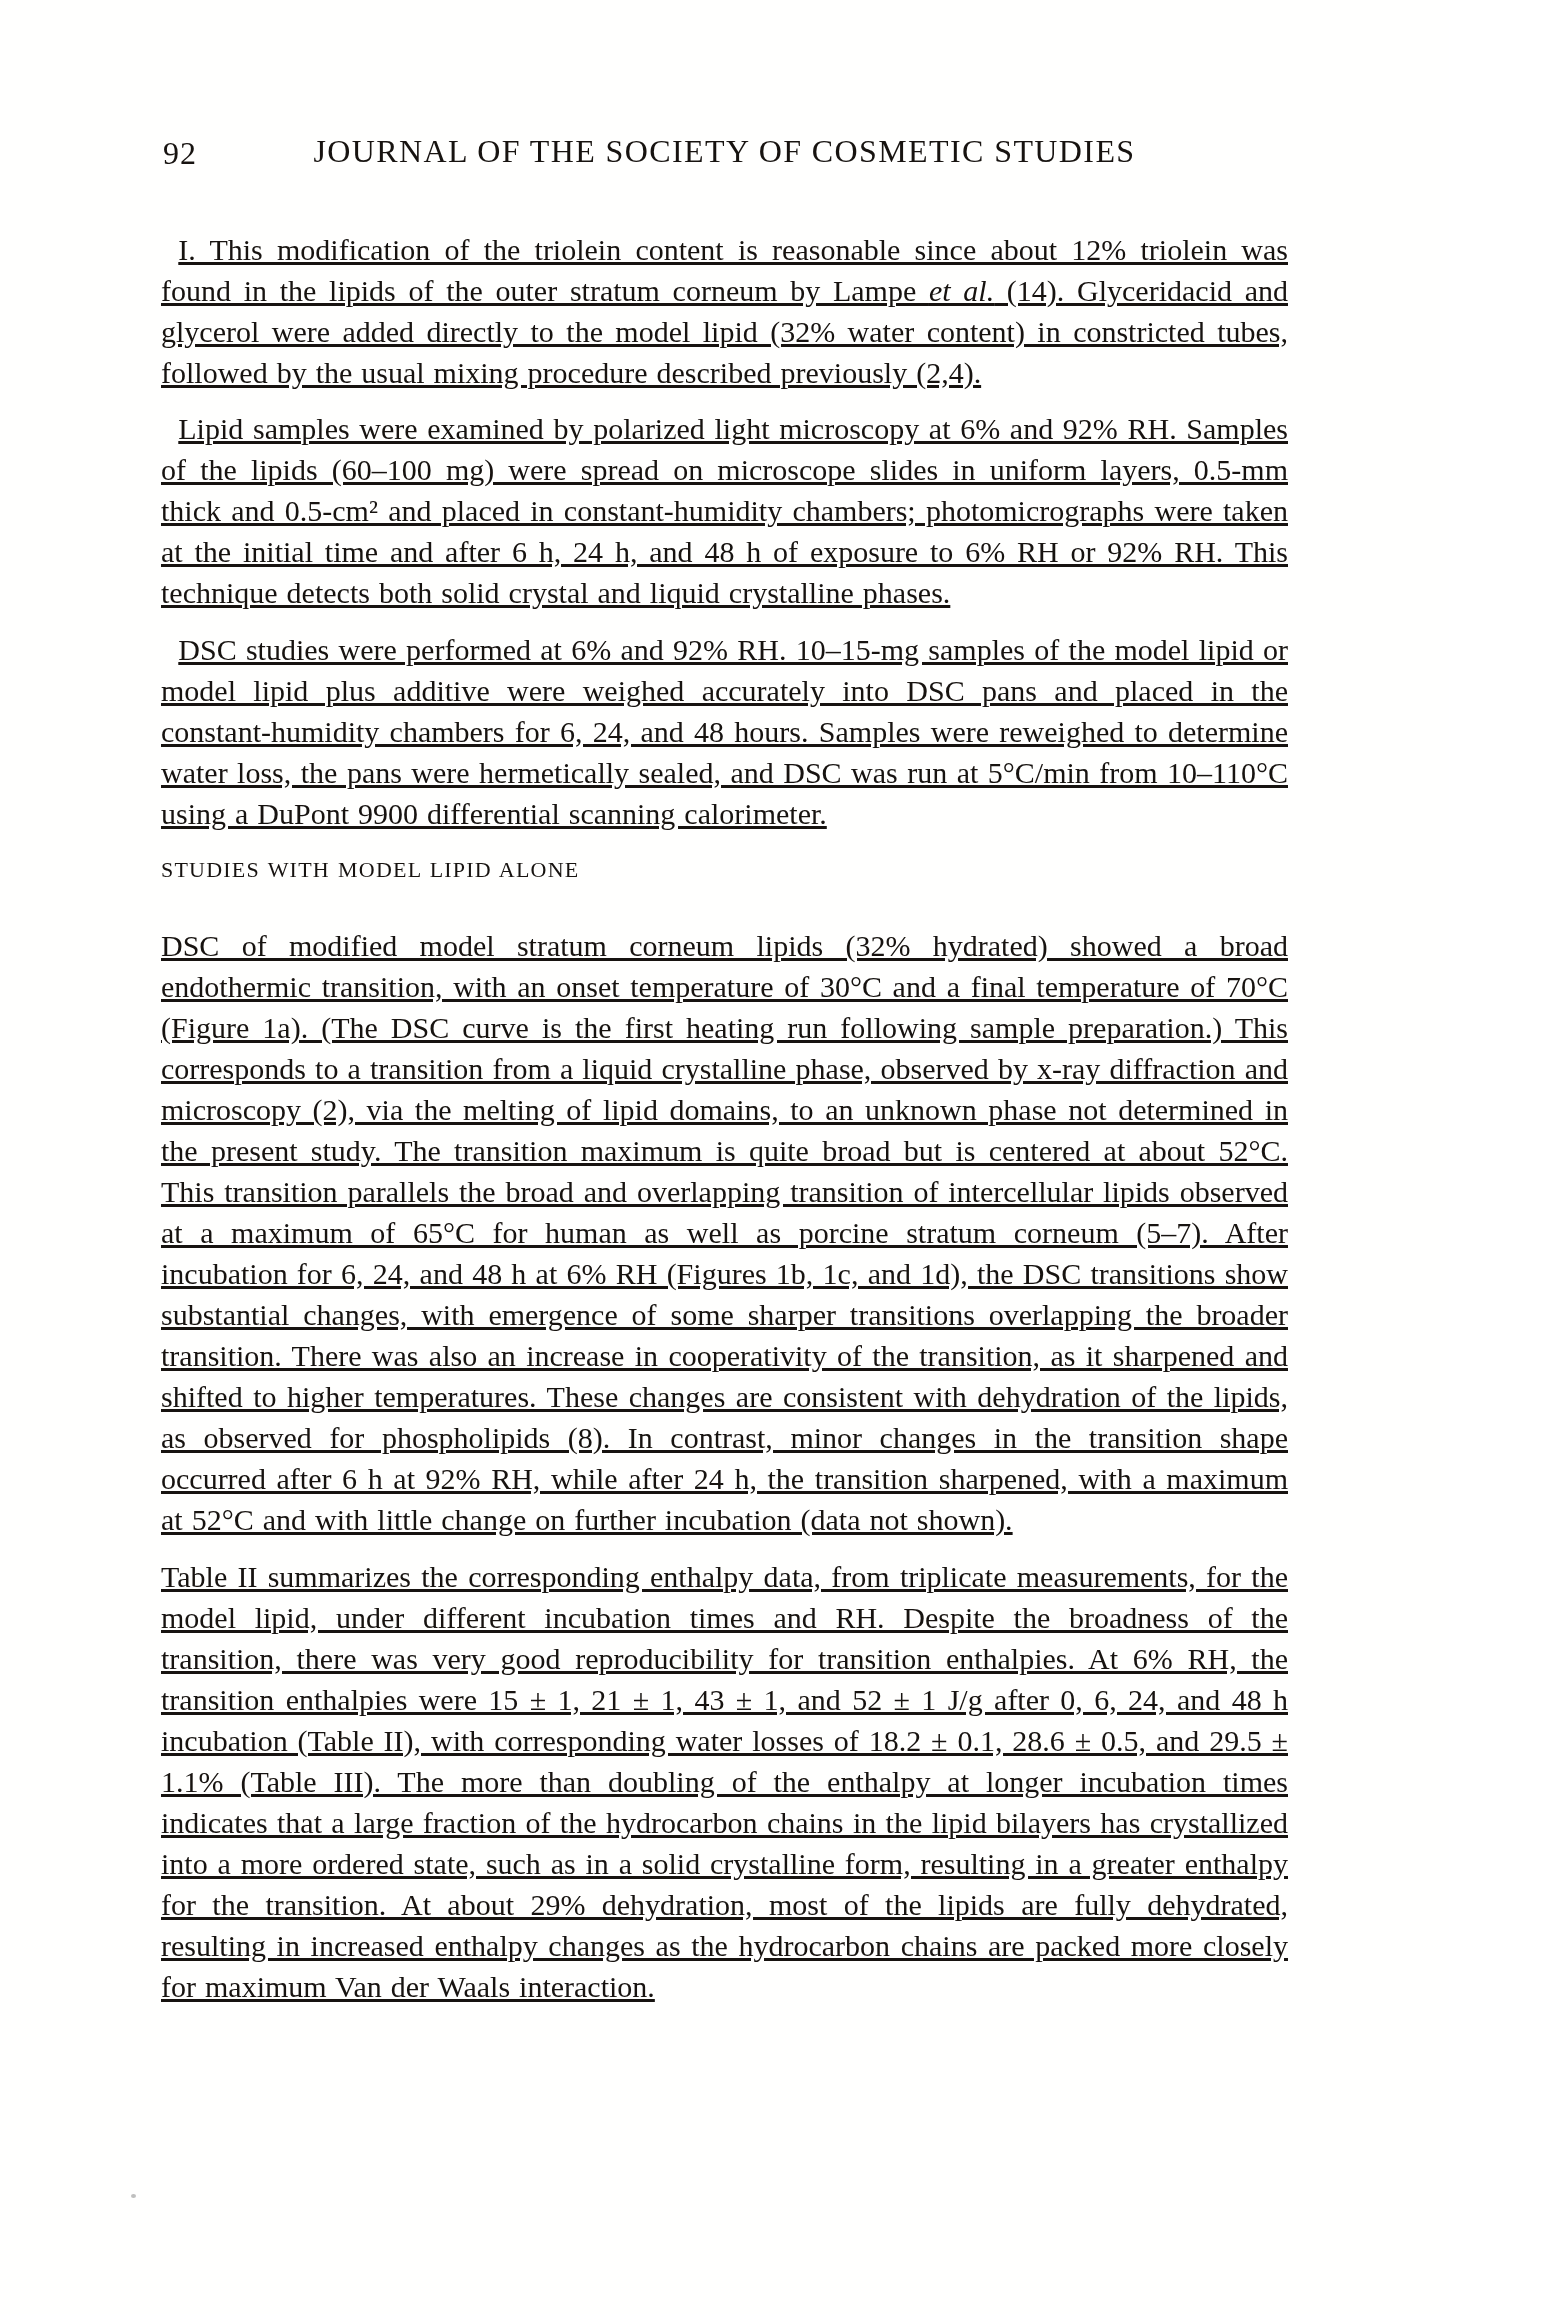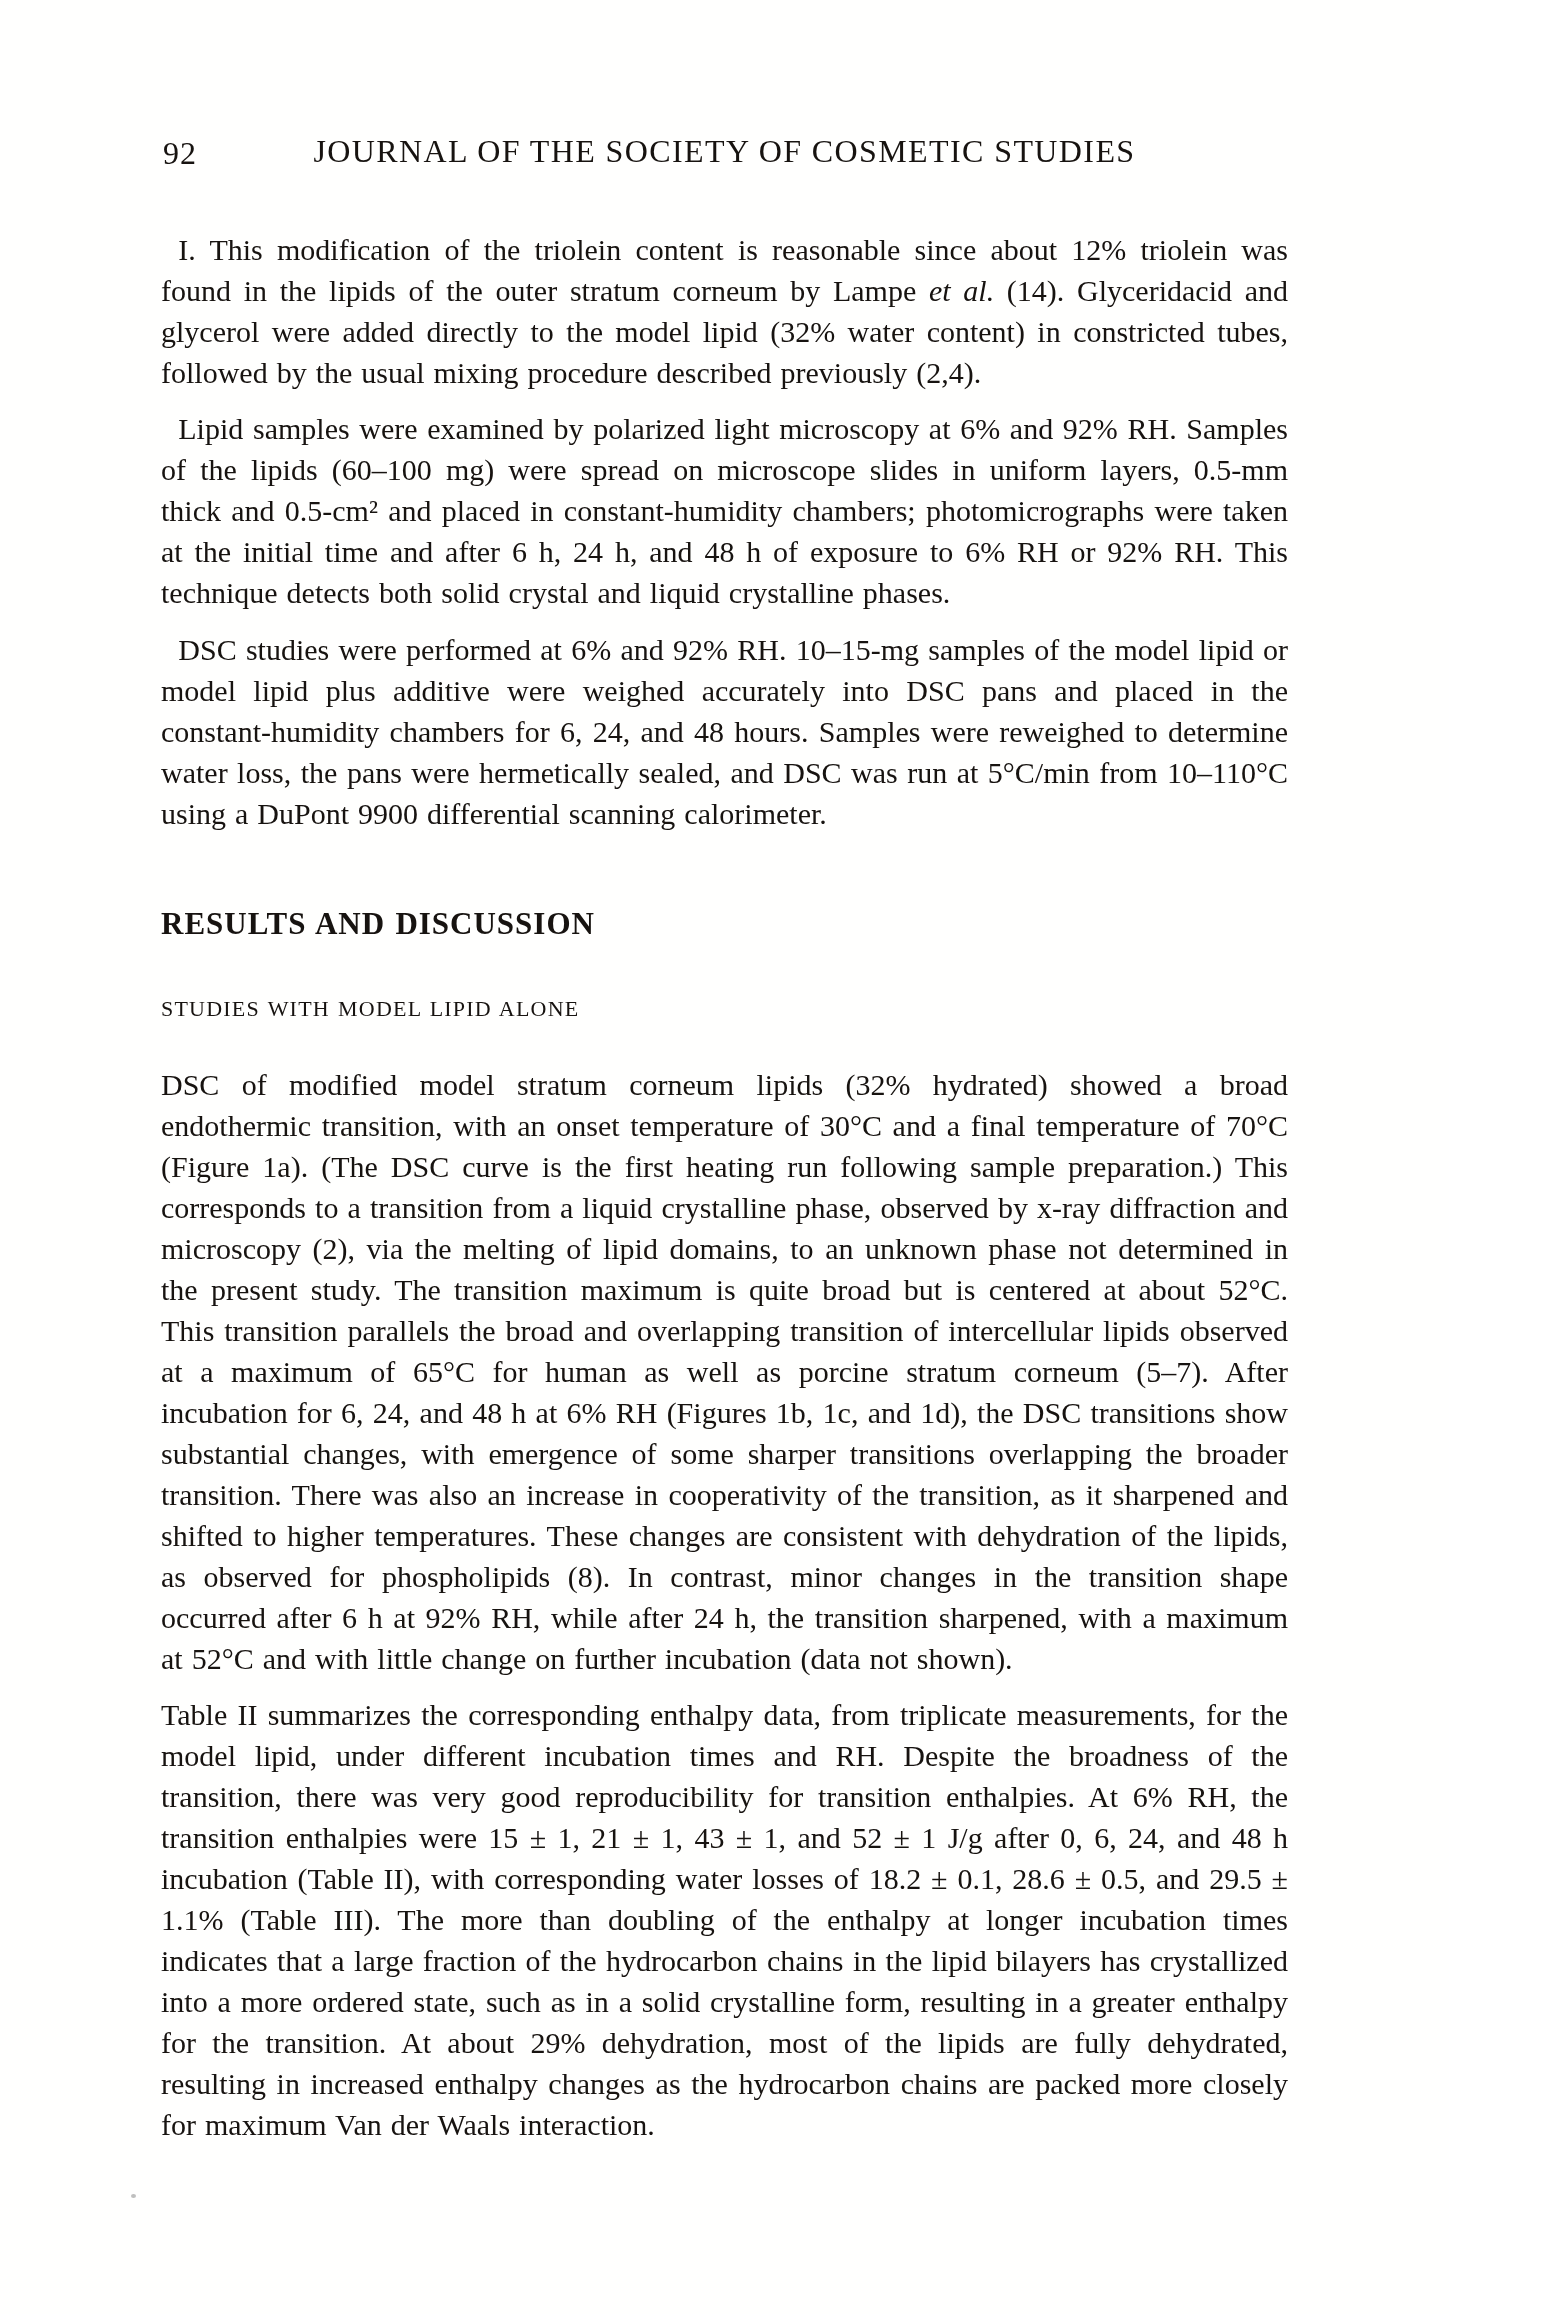--- a/index.html
+++ b/index.html
@@ -41,20 +41,21 @@
   }
   .article-body {
     margin: 54px 161px 0 161px;
     font-size: 30px;
     line-height: 41px;
     text-align: justify;
     word-spacing: 0.05em;
   }
   .article-body p {
     margin: 0 0 15.4px 0;
+    text-decoration: underline;
   }
   p.indent-sm { text-indent: 17.3px; }
   p.no-indent { text-indent: 0; }
   .section-heading {
     font-size: 31px;
     font-weight: bold;
     letter-spacing: 1px;
     margin: 69px 0 44px 0;
     text-align: left;
   }
@@ -87,21 +88,20 @@
   </header>
 
   <main class="article-body">
 
     <p class="indent-sm"><span>I. This modification of the triolein content is reasonable since about 12% triolein was found in the lipids of the outer stratum corneum by Lampe </span><i>et al.</i><span> (14). Glyceridacid and glycerol were added directly to the model lipid (32% water content) in constricted tubes, followed by the usual mixing procedure described previously (2,4).</span></p>
 
     <p class="indent-sm">Lipid samples were examined by polarized light microscopy at 6% and 92% RH. Samples of the lipids (60–100 mg) were spread on microscope slides in uniform layers, 0.5-mm thick and 0.5-cm² and placed in constant-humidity chambers; photomicrographs were taken at the initial time and after 6 h, 24 h, and 48 h of exposure to 6% RH or 92% RH. This technique detects both solid crystal and liquid crystalline phases.</p>
 
     <p class="indent-sm">DSC studies were performed at 6% and 92% RH. 10–15-mg samples of the model lipid or model lipid plus additive were weighed accurately into DSC pans and placed in the constant-humidity chambers for 6, 24, and 48 hours. Samples were reweighed to determine water loss, the pans were hermetically sealed, and DSC was run at 5°C/min from 10–110°C using a DuPont 9900 differential scanning calorimeter.</p>
 
-    <h2 class="section-heading">RESULTS AND DISCUSSION</h2>
 
     <h3 class="subsection-heading">STUDIES WITH MODEL LIPID ALONE</h3>
 
     <p class="no-indent">DSC of modified model stratum corneum lipids (32% hydrated) showed a broad endothermic transition, with an onset temperature of 30°C and a final temperature of 70°C (Figure 1a). (The DSC curve is the first heating run following sample preparation.) This corresponds to a transition from a liquid crystalline phase, observed by x-ray diffraction and microscopy (2), via the melting of lipid domains, to an unknown phase not determined in the present study. The transition maximum is quite broad but is centered at about 52°C. This transition parallels the broad and overlapping transition of intercellular lipids observed at a maximum of 65°C for human as well as porcine stratum corneum (5–7). After incubation for 6, 24, and 48 h at 6% RH (Figures 1b, 1c, and 1d), the DSC transitions show substantial changes, with emergence of some sharper transitions overlapping the broader transition. There was also an increase in cooperativity of the transition, as it sharpened and shifted to higher temperatures. These changes are consistent with dehydration of the lipids, as observed for phospholipids (8). In contrast, minor changes in the transition shape occurred after 6 h at 92% RH, while after 24 h, the transition sharpened, with a maximum at 52°C and with little change on further incubation (data not shown).</p>
 
     <p class="no-indent">Table II summarizes the corresponding enthalpy data, from triplicate measurements, for the model lipid, under different incubation times and RH. Despite the broadness of the transition, there was very good reproducibility for transition enthalpies. At 6% RH, the transition enthalpies were 15 ± 1, 21 ± 1, 43 ± 1, and 52 ± 1 J/g after 0, 6, 24, and 48 h incubation (Table II), with corresponding water losses of 18.2 ± 0.1, 28.6 ± 0.5, and 29.5 ± 1.1% (Table III). The more than doubling of the enthalpy at longer incubation times indicates that a large fraction of the hydrocarbon chains in the lipid bilayers has crystallized into a more ordered state, such as in a solid crystalline form, resulting in a greater enthalpy for the transition. At about 29% dehydration, most of the lipids are fully dehydrated, resulting in increased enthalpy changes as the hydrocarbon chains are packed more closely for maximum Van der Waals interaction.</p>
 
   </main>
 
   <div class="artifact-dot"></div>

